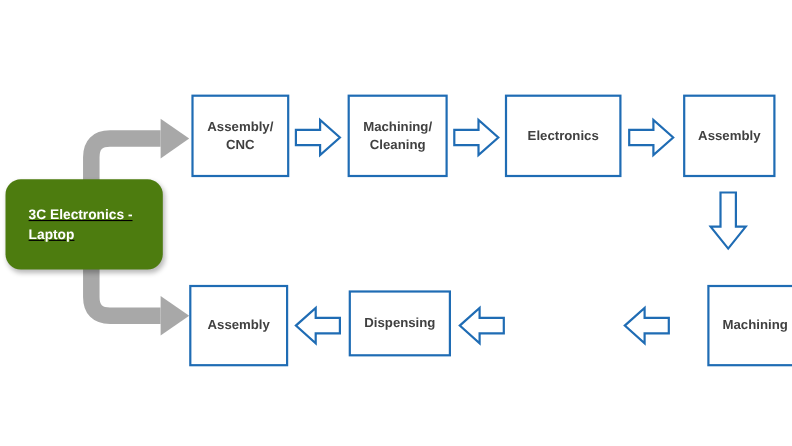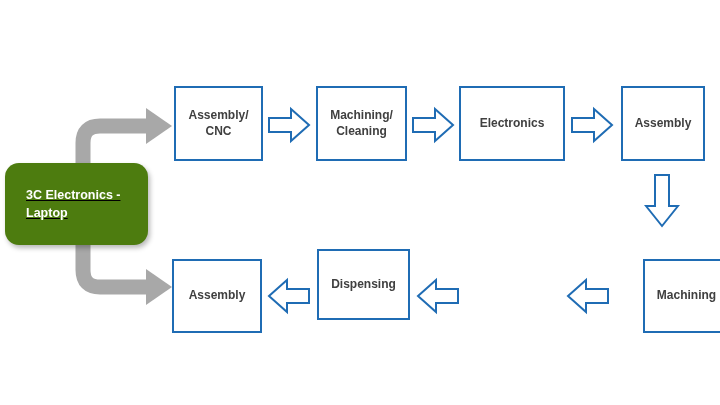--- a/index.html
+++ b/index.html
@@ -109,21 +109,21 @@
     <polygon points="2,12 24,12 24,3 42,19 24,35 24,26 2,26" fill="#ffffff" stroke="#1F6CB4" stroke-width="2"></polygon>
   </svg>
 
   <svg class="flow-arrow" style="left:644px;top:173px" width="36" height="56" viewBox="0 0 36 56">
     <polygon points="11,2 25,2 25,33 34,33 18,53 2,33 11,33" fill="#ffffff" stroke="#1F6CB4" stroke-width="2"></polygon>
   </svg>
 
   <div class="pbox" style="left:172px;top:259px;width:90px;height:74px">
     <span class="plabel">Assembly</span>
   </div>
-  <div class="pbox" style="left:317px;top:249px;width:93px;height:71px">
+  <div class="pbox" style="left:317px;top:264px;width:93px;height:60px">
     <span class="plabel">Dispensing</span>
   </div>
   <div class="pbox" style="left:643px;top:259px;width:87px;height:74px">
     <span class="plabel">Machining</span>
   </div>
 
   <svg class="flow-arrow" style="left:267px;top:277px" width="44" height="38" viewBox="0 0 44 38">
     <polygon points="42,12 20,12 20,3 2,19 20,35 20,26 42,26" fill="#ffffff" stroke="#1F6CB4" stroke-width="2"></polygon>
   </svg>
   <svg class="flow-arrow" style="left:416px;top:277px" width="44" height="38" viewBox="0 0 44 38">

